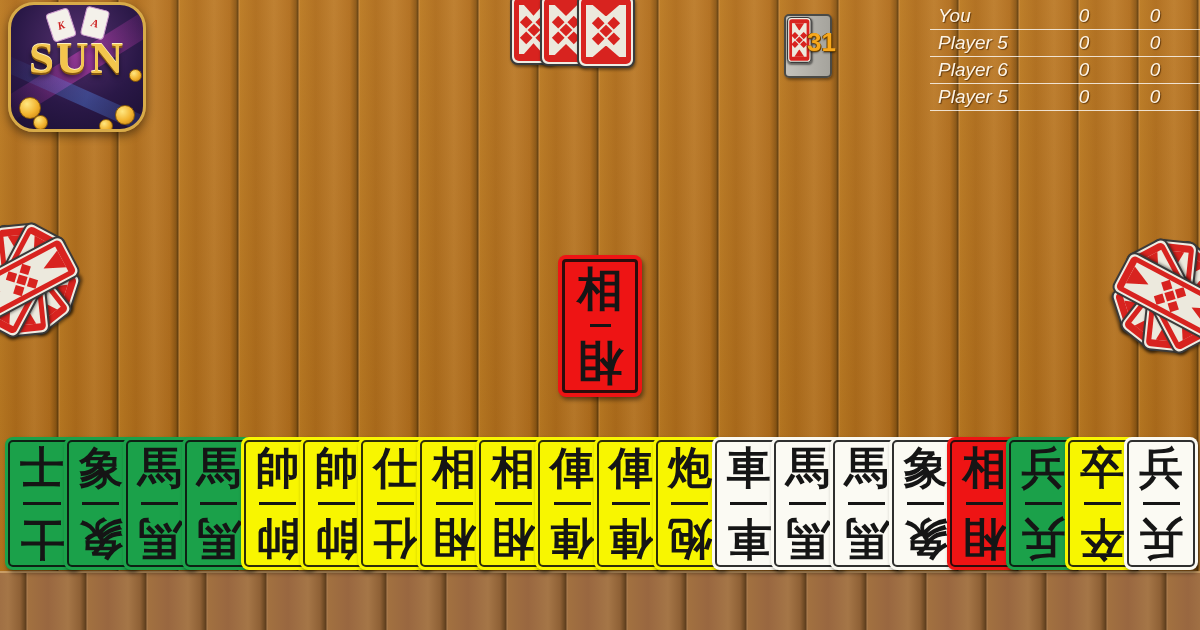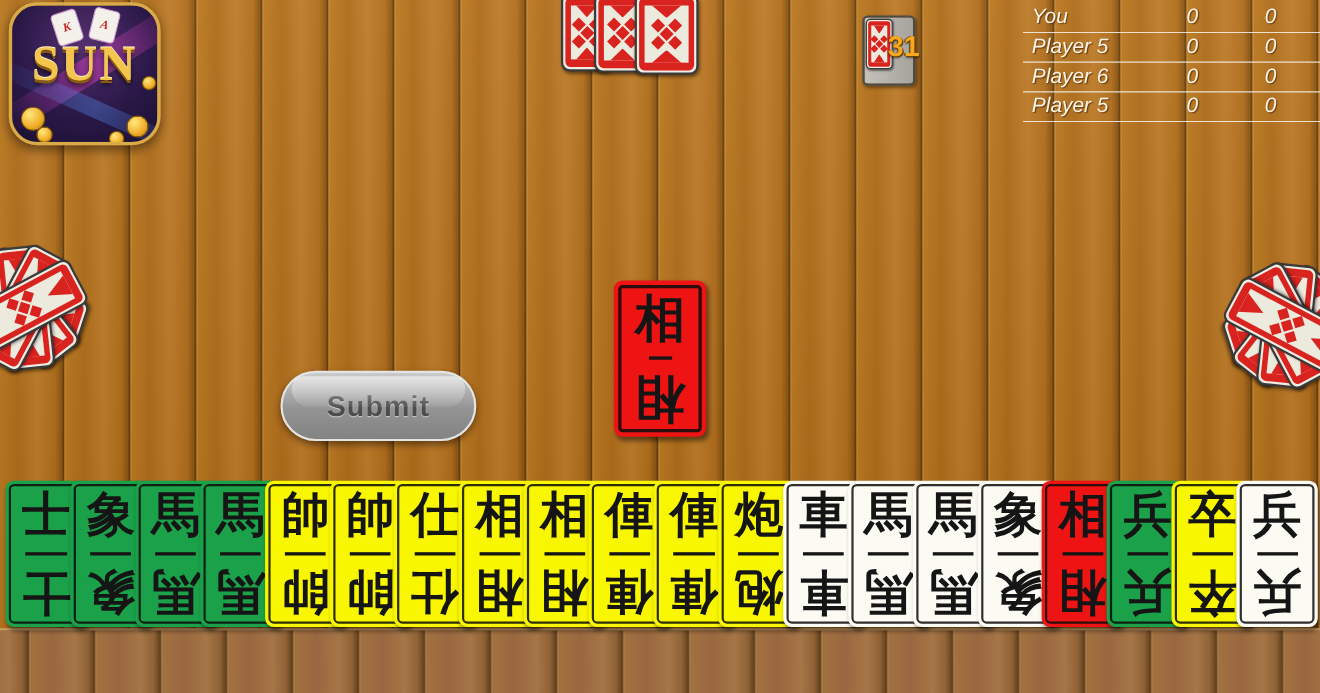--- a/index.html
+++ b/index.html
@@ -263,21 +263,20 @@
     </div>
 
   <div class="gcard cc-red played">
     <div class="face">
       <span class="ch t">相</span>
       <span class="dv"></span>
       <span class="ch b">相</span>
     </div>
   </div>
 
-  <button class="btn btn-submit">Submit</button>
 
   <div id="hand">
       <div class="gcard hcard cc-green" style="left: 5px; z-index: 1;">
         <div class="face">
           <span class="ch t">士</span>
           <span class="dv"></span>
           <span class="ch b">士</span>
         </div>
       </div>
       <div class="gcard hcard cc-green" style="left: 63.9px; z-index: 2;">

